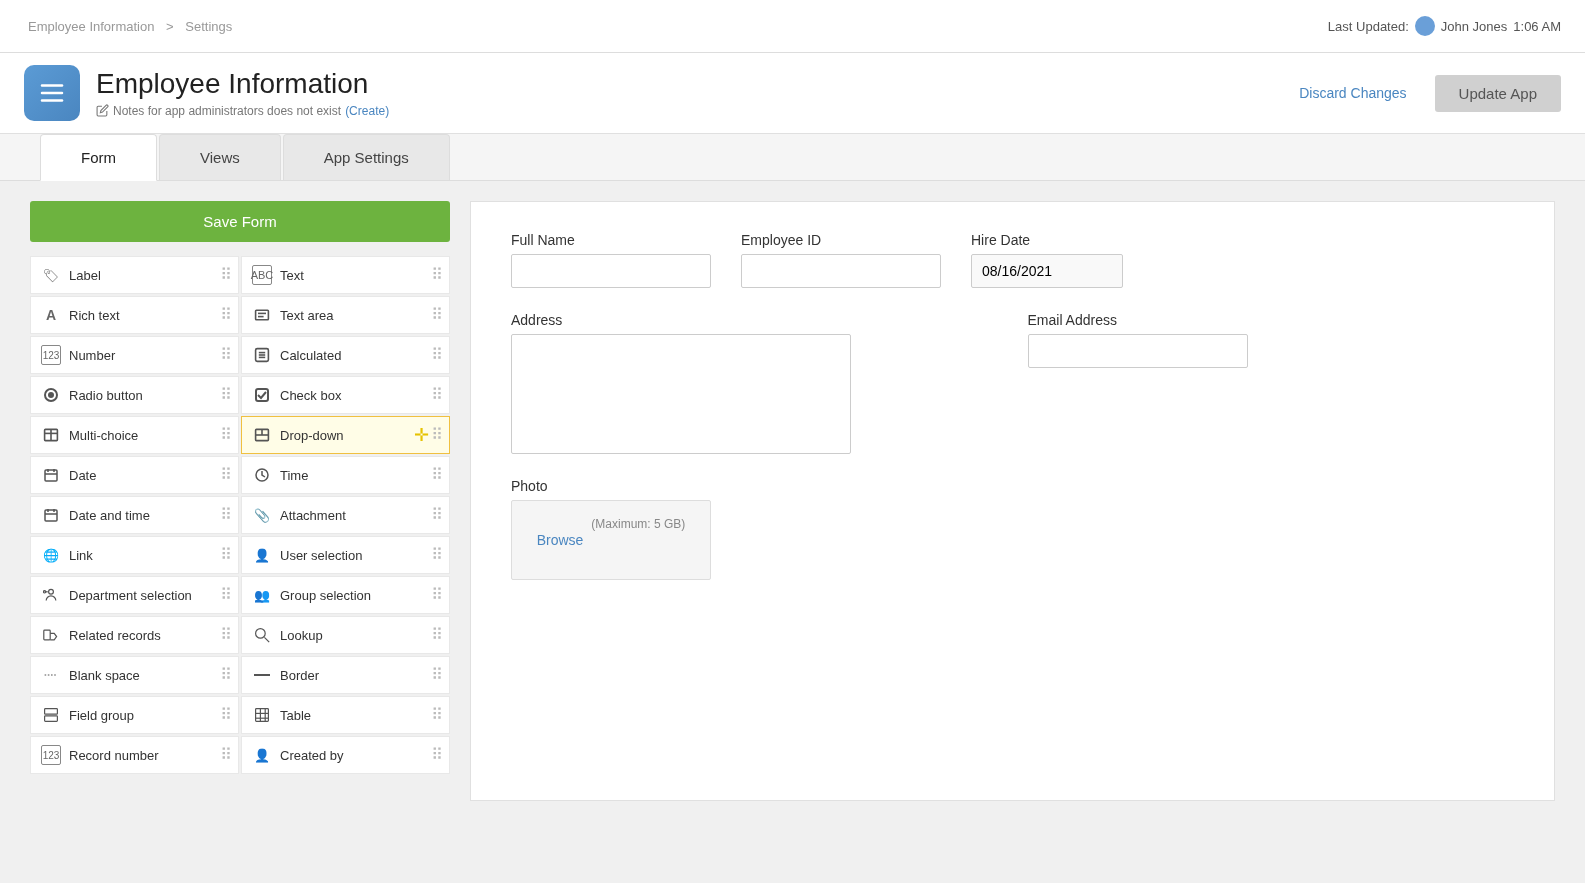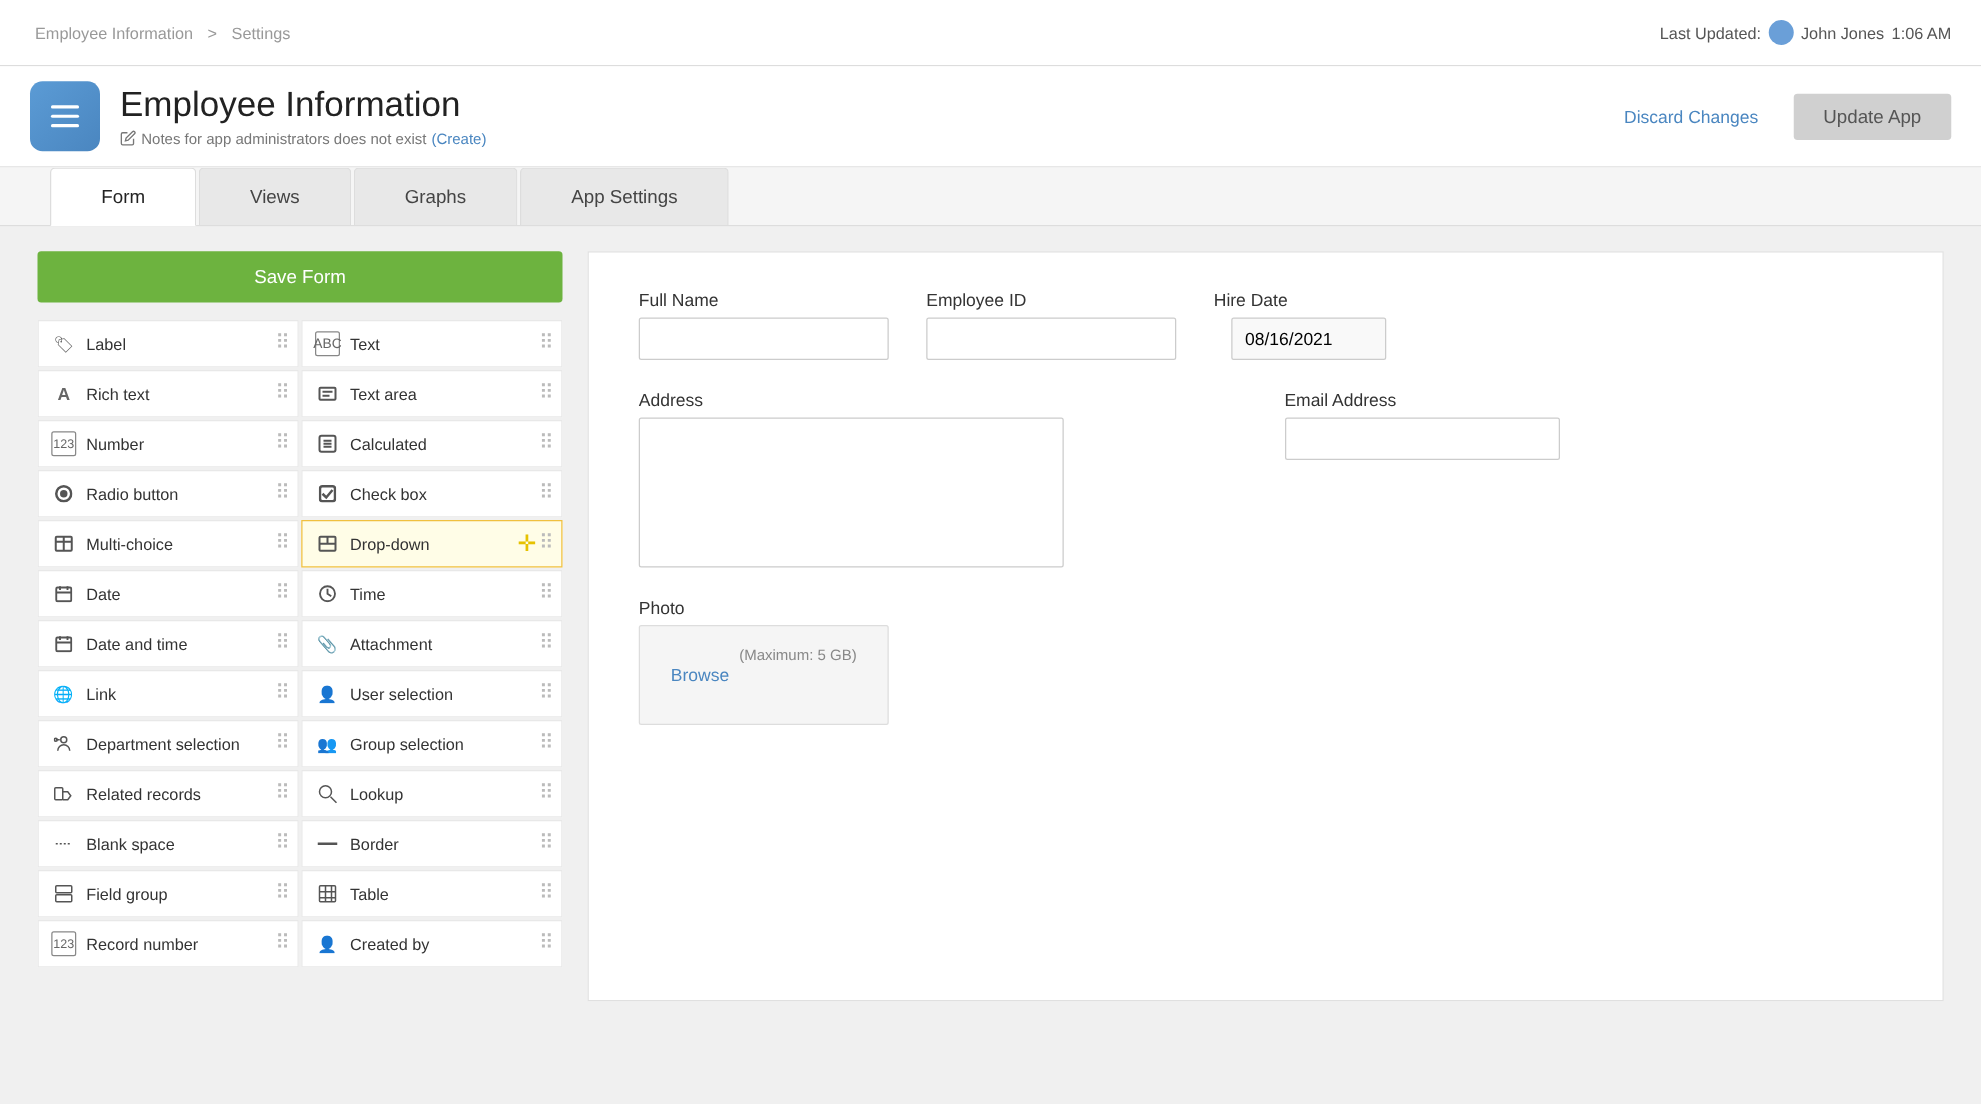--- a/index.html
+++ b/index.html
@@ -99,21 +99,20 @@
   </div>
   <div class="app-header-right">
     <button class="btn-discard">Discard Changes</button>
     <button class="btn-update">Update App</button>
   </div>
 </div>
 
 <div class="tabs">
   <div class="tab active">Form</div>
   <div class="tab">Views</div>
-  <div class="tab">Graphs</div>
   <div class="tab">App Settings</div>
 </div>
 
 <div class="main">
 
   <div class="sidebar">
     <button class="btn-save-form">Save Form</button>
 
     <div class="field-list">
 
@@ -375,21 +374,21 @@
       <div class="form-field field-full-name">
         <label>Full Name</label>
         <input type="text" style="width: 200px;">
       </div>
       <div class="form-field field-employee-id">
         <label>Employee ID</label>
         <input type="text" style="width: 200px;">
       </div>
       <div class="form-field field-hire-date">
         <label>Hire Date</label>
-        <input type="text" style="width: 124px; margin-left: 14px;" value="08/16/2021" readonly="">
+        <input type="text" style="width: 152px;" value="08/16/2021" readonly="">
       </div>
     </div>
 
     <div class="form-row">
       <div class="form-field field-address">
         <label>Address</label>
         <textarea style="width: 340px; height: 120px; border: 1px solid rgb(204, 204, 204); padding: 8px; font-size: 14px; resize: none;"></textarea>
       </div>
       <div class="form-field field-email">
         <label>Email Address</label>

